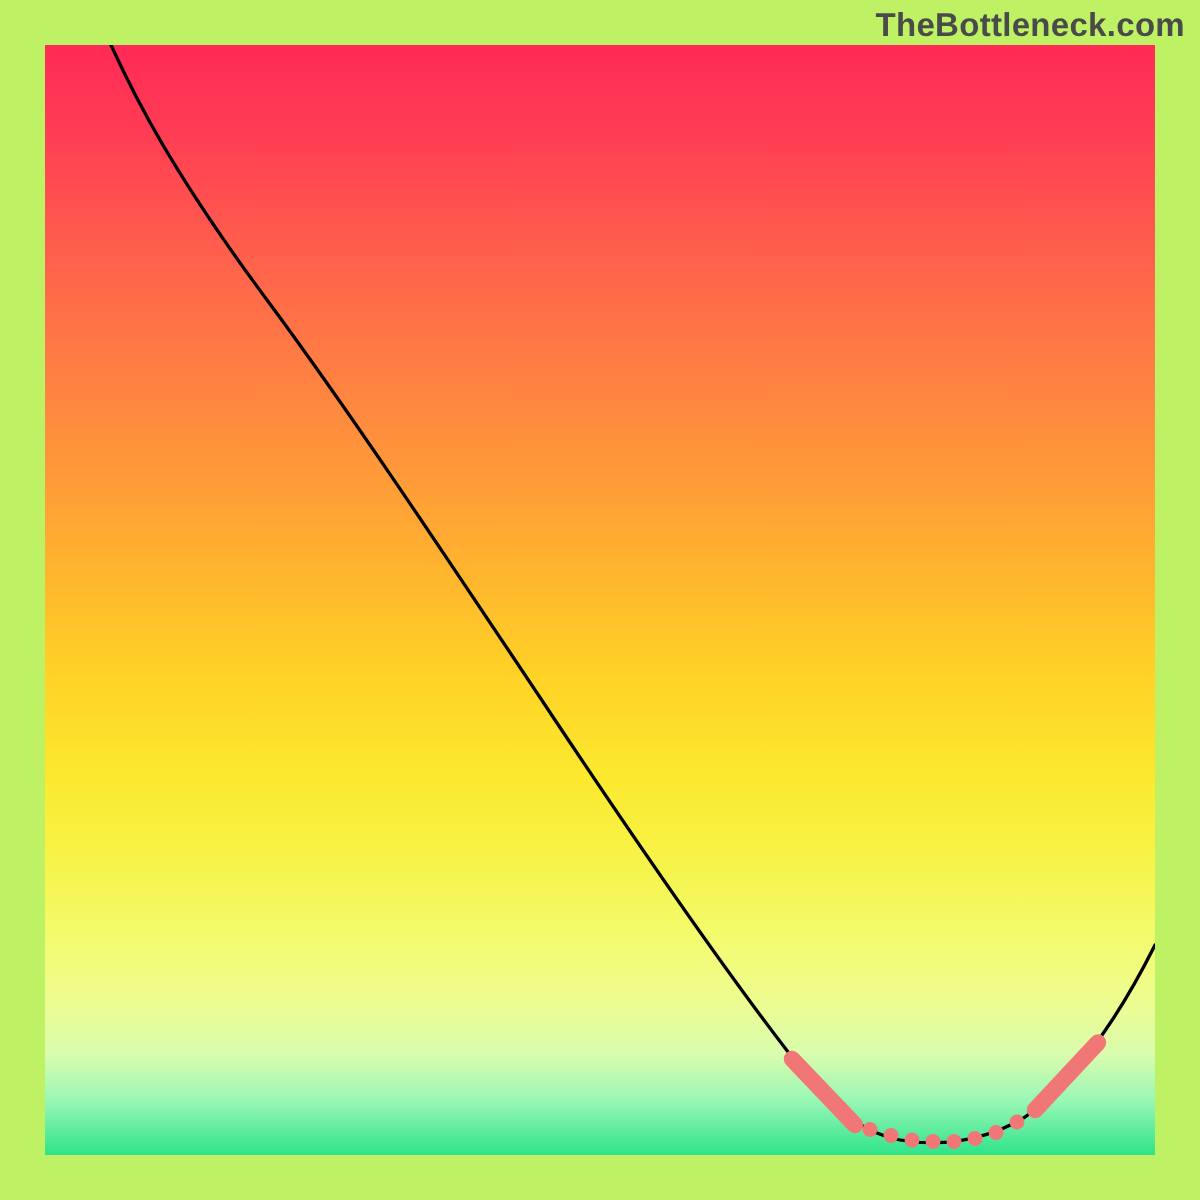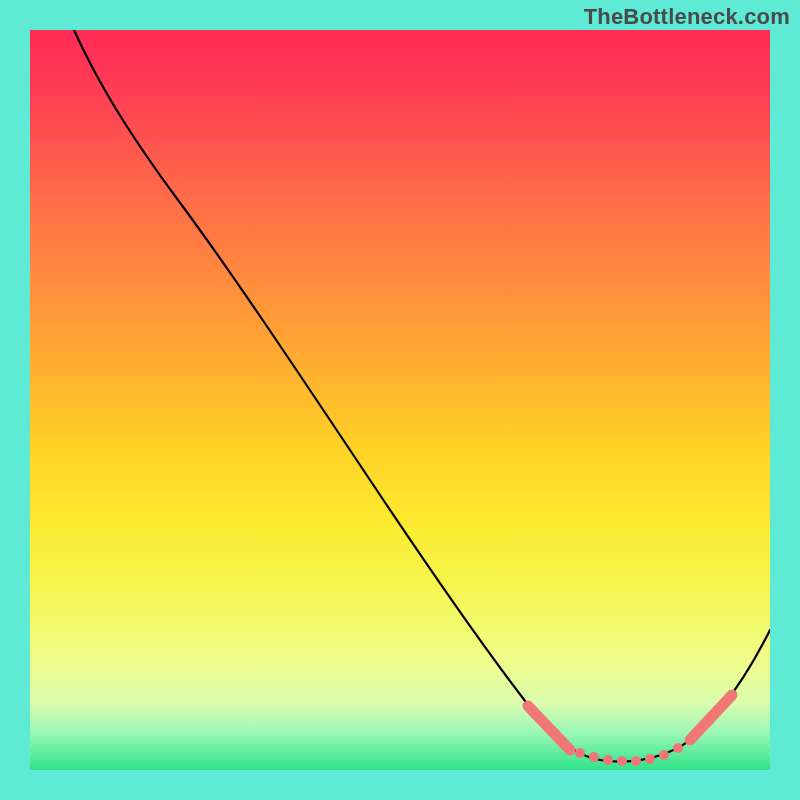--- a/index.html
+++ b/index.html
@@ -8,21 +8,21 @@
     background: #000;
     width: 800px;
     height: 800px;
     overflow: hidden;
     font-family: Arial, Helvetica, sans-serif;
   }
   .frame {
     position: relative;
     width: 800px;
     height: 800px;
-    background: #5eead4;
+    background: #bef264;
   }
   .watermark {
     position: absolute;
     top: 4px;
     right: 10px;
     font-size: 22px;
     font-weight: 600;
     color: #4a4a4a;
     letter-spacing: 0.2px;
     z-index: 3;

